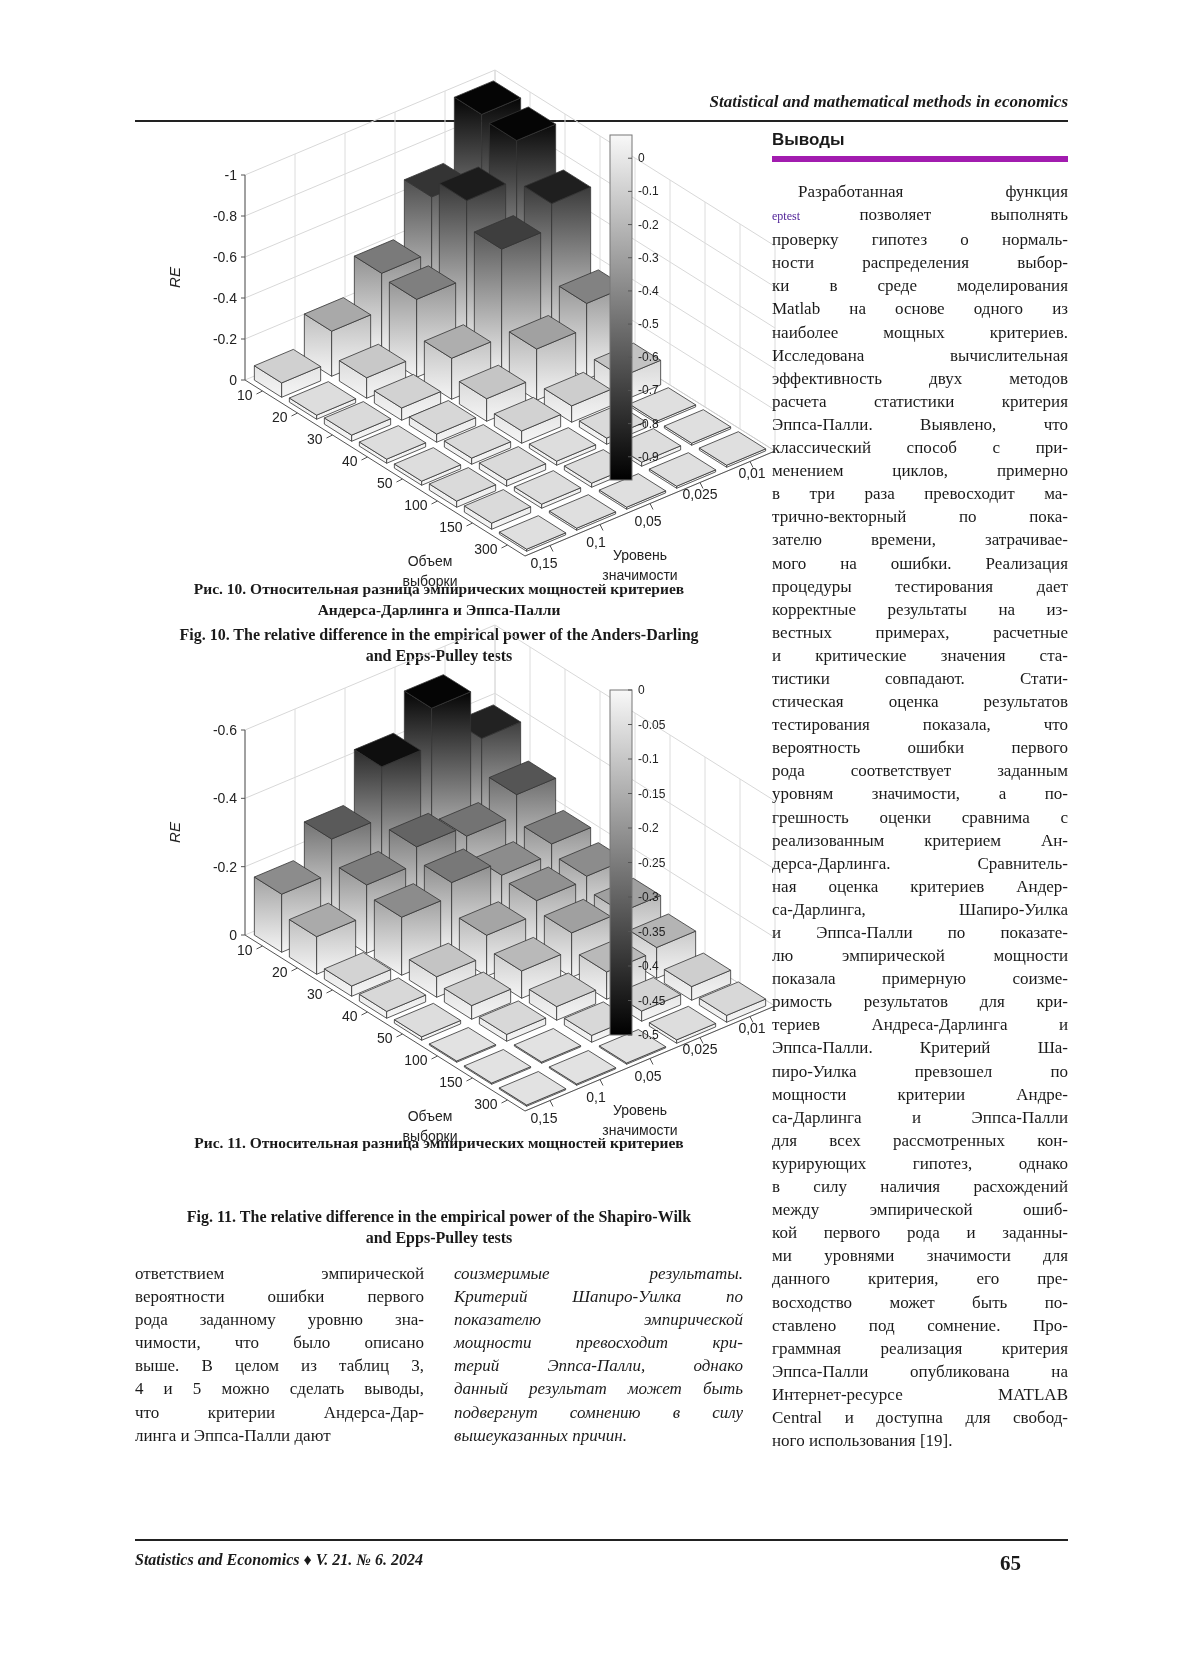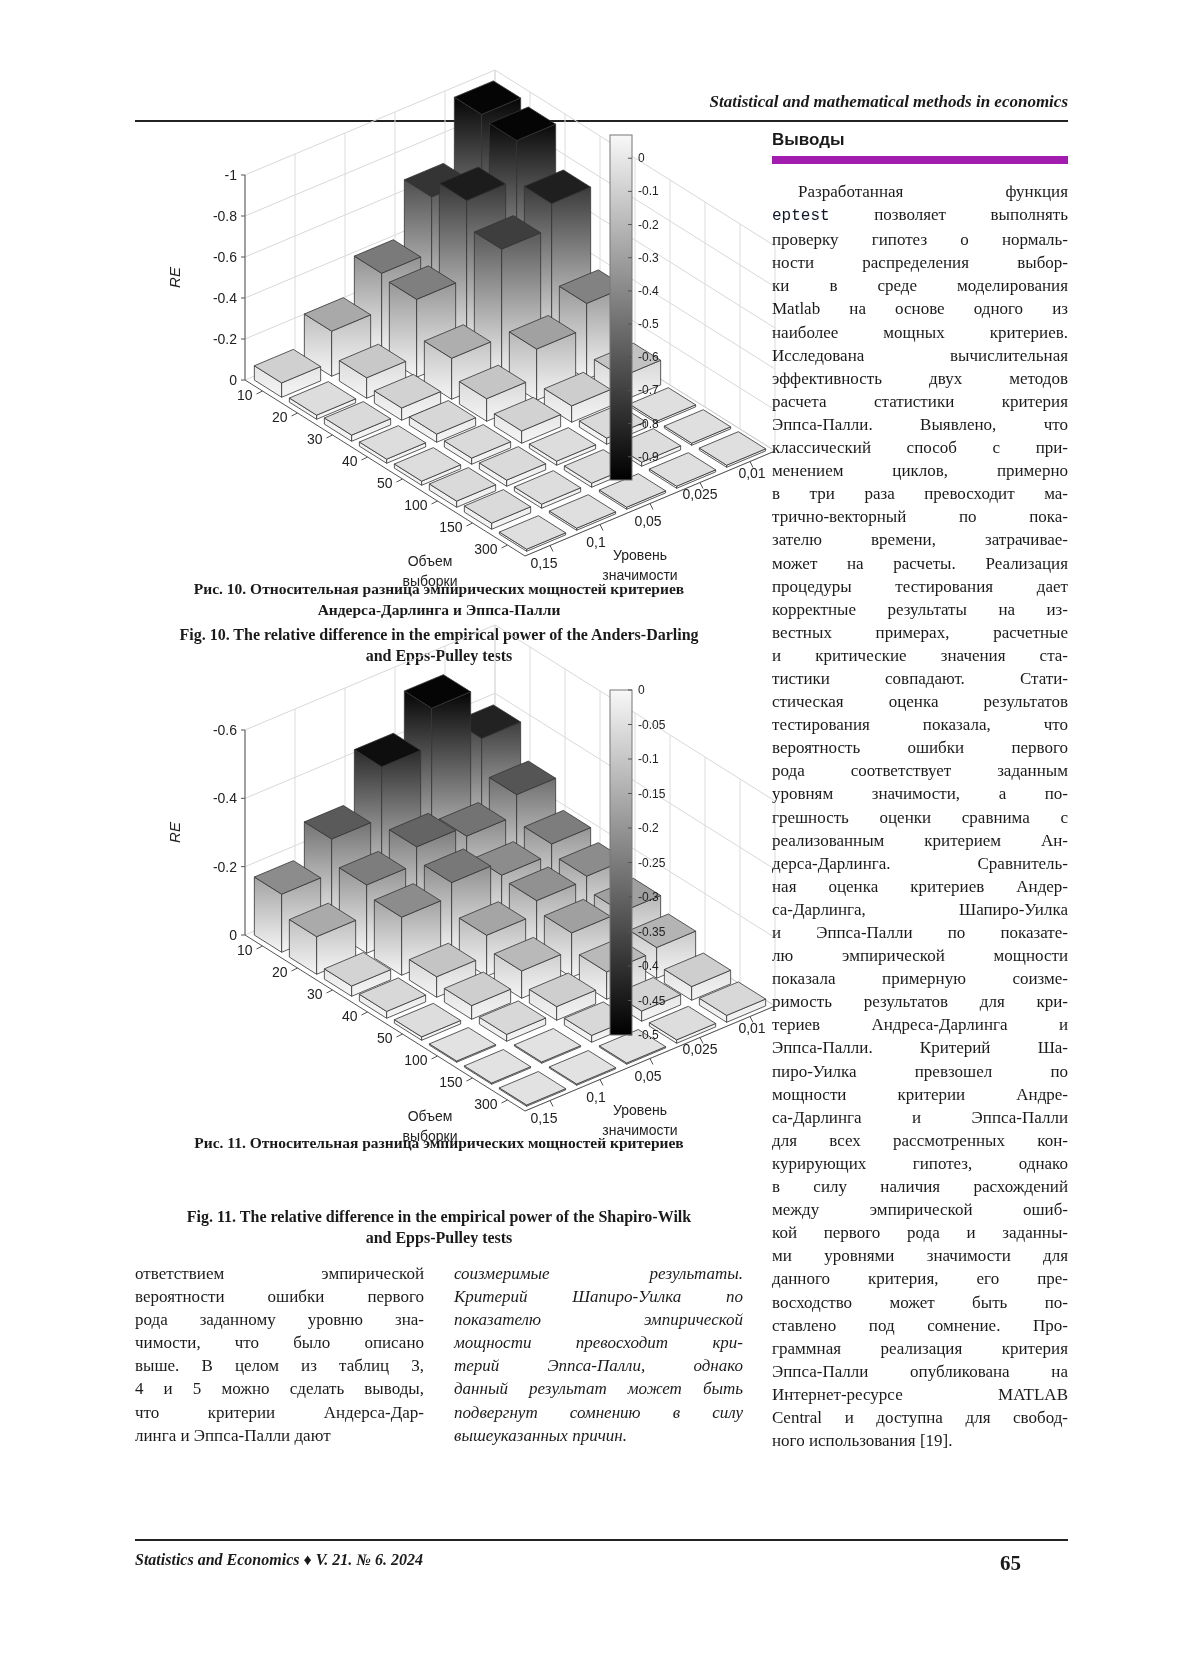--- a/index.html
+++ b/index.html
@@ -15,27 +15,27 @@
   .fig { position: absolute; }
   .fig svg { display: block; overflow: visible; }
   .fig svg text { font-family: "Liberation Sans", "DejaVu Sans", sans-serif; fill: #222; }
 
   .caption { position: absolute; left: 135px; width: 608px; text-align: center; font-weight: bold;
              font-size: 15.5px; line-height: 21px; font-family: "Liberation Serif", serif; }
   .caption.en { font-size: 16px; }
 
   .section-title { position: absolute; left: 772px; top: 130px; width: 296px;
       font-family: "Liberation Sans", "DejaVu Sans", sans-serif; font-weight: bold; font-size: 17px;
-      padding-bottom: 6px; border-bottom: 8px solid #a21caf; }
+      padding-bottom: 6px; border-bottom: 6px solid #a21caf; }
 
   .col-text { position: absolute; font-size: 17px; line-height: 23.1px; text-align: justify;
       hyphens: manual; }
   .col-text .line { display: block; text-align: justify; text-align-last: justify; white-space: nowrap; }
   .col-text .line.last { text-align-last: left; }
-  .mono { font-family: Liberation Mono, monospace; color: #0f172a; font-size: 16px; }
+  .mono { font-family: Liberation Serif, serif; color: #4c1d95; font-size: 12px; }
 </style>
 </head>
 <body>
 
 <div class="running-head">Statistical and mathematical methods in economics</div>
 <div class="rule-top"></div>
 
 <div class="fig" id="fig0" style="left:135px; top:135px;">
   <svg id="svg0" width="610" height="440">
       <defs>
@@ -982,21 +982,21 @@
     <span class="line">наиболее мощных критериев.</span>
     <span class="line">Исследована вычислительная</span>
     <span class="line">эффективность двух методов</span>
     <span class="line">расчета статистики критерия</span>
     <span class="line">Эппса-Палли. Выявлено, что</span>
     <span class="line">классический способ с при-</span>
     <span class="line">менением циклов, примерно</span>
     <span class="line">в три раза превосходит ма-</span>
     <span class="line">трично-векторный по пока-</span>
     <span class="line">зателю времени, затрачивае-</span>
-    <span class="line">может на расчеты. Реализация</span>
+    <span class="line">мого на ошибки. Реализация</span>
     <span class="line">процедуры тестирования дает</span>
     <span class="line">корректные результаты на из-</span>
     <span class="line">вестных примерах, расчетные</span>
     <span class="line">и критические значения ста-</span>
     <span class="line">тистики совпадают. Стати-</span>
     <span class="line">стическая оценка результатов</span>
     <span class="line">тестирования показала, что</span>
     <span class="line">вероятность ошибки первого</span>
     <span class="line">рода соответствует заданным</span>
     <span class="line">уровням значимости, а по-</span>

